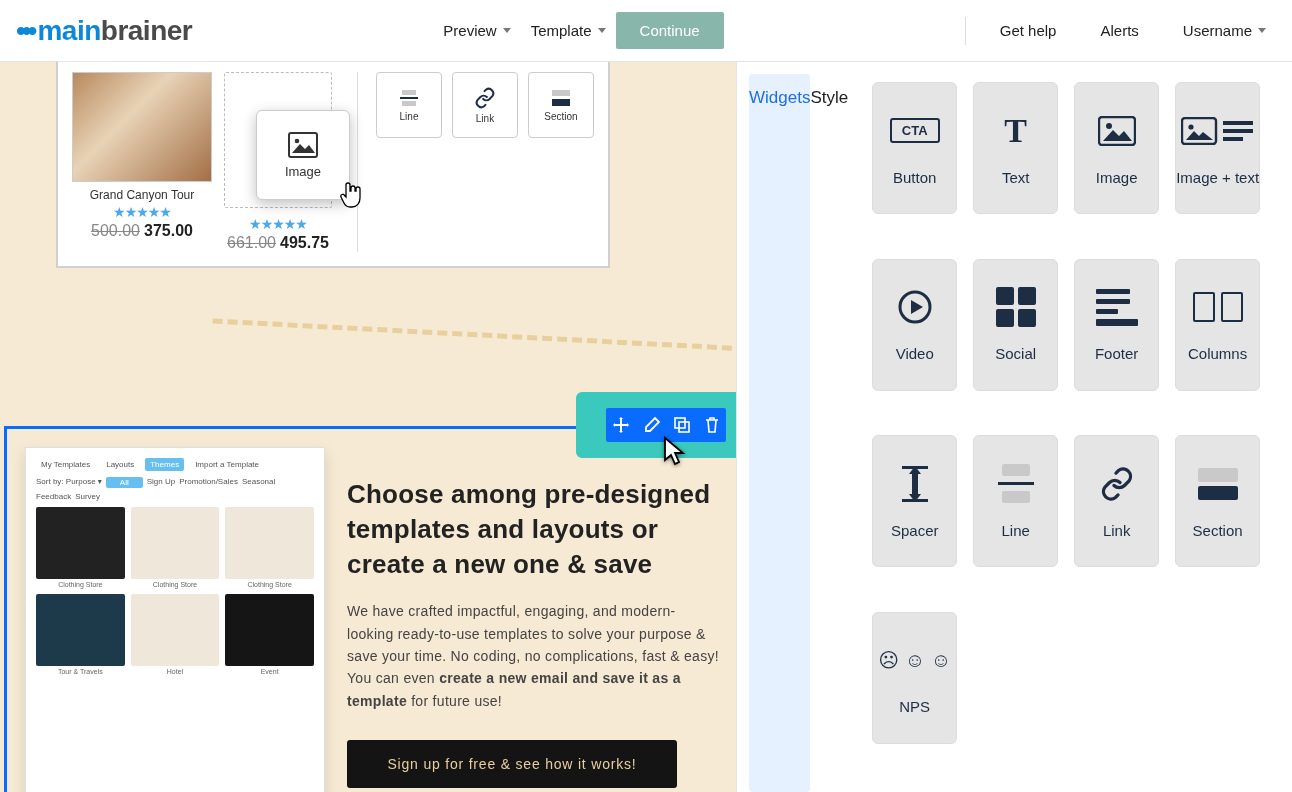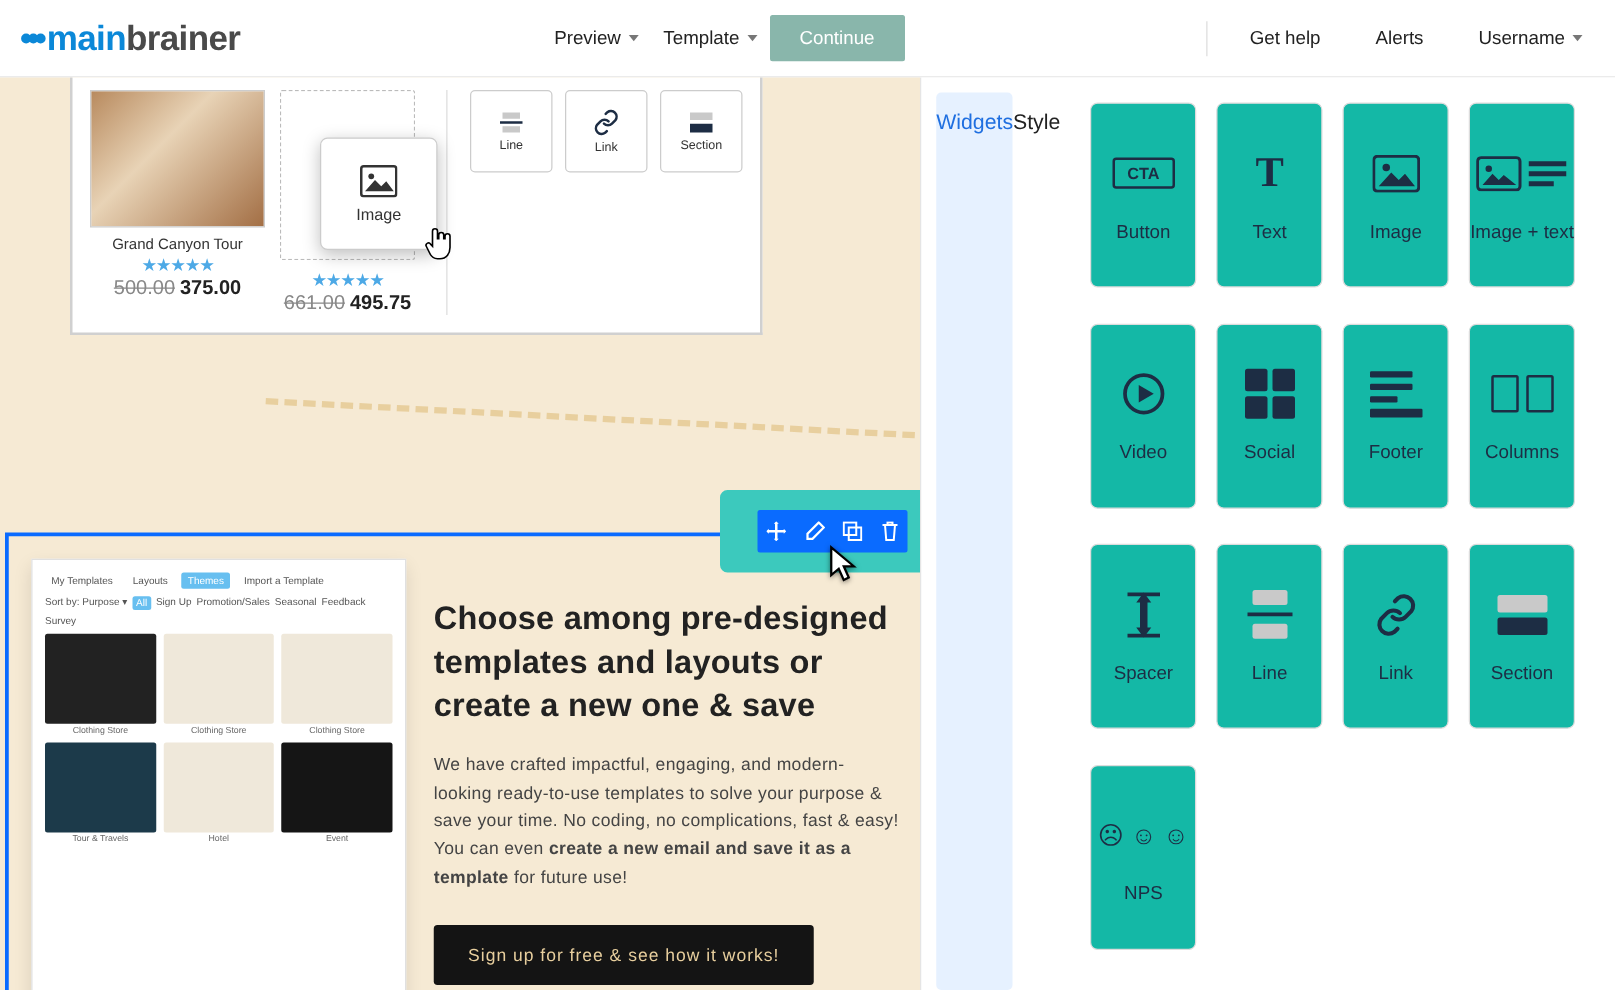--- a/index.html
+++ b/index.html
@@ -105,28 +105,28 @@
   }
   .widgets-grid {
     padding: 20px 12px;
     display: grid;
     grid-template-columns: repeat(4, 1fr);
     gap: 16px;
   }
   .widget-card {
     border: 1px solid #dcdcdc;
     border-radius: 6px;
-    height: 148px;
+    height: 132px;
     display: flex;
     flex-direction: column;
     align-items: center;
     justify-content: center;
     gap: 18px;
     cursor: grab;
-    background: #14b8a6;
+    background: #e5e5e5;
   }
   .widget-card .wicon {
     height: 40px;
     display: flex;
     align-items: center;
     justify-content: center;
     color: #1d2d44;
     font-size: 30px;
   }
   .widget-card .wlabel {
@@ -255,21 +255,21 @@
   .sel-text h2{
     font-size:26px;font-weight:600;color:#222;line-height:1.35;letter-spacing:.2px;margin-bottom:18px;
   }
   .sel-text p{
     font-size:14px;color:#444;line-height:1.6;letter-spacing:.3px;
   }
   .cta-black{
     margin-top:28px;
     background:#141414;color:#e8cf9e;
     padding:16px 26px;font-size:14px;letter-spacing:.8px;
-    text-align:center;border-radius:3px;width:304px;
+    text-align:center;border-radius:3px;width:330px;
   }
 
   
   .tool-highlight{
     position:absolute;
     left:576px; top:330px;
     width:180px;height:66px;
     background:#3cc9bd;
     border:6px solid #3cc9bd;
     border-radius:6px;
@@ -387,21 +387,21 @@
     <div class="sel-section">
       <div class="template-thumb">
         <div class="tt-tabs">
           <span>My Templates</span>
           <span>Layouts</span>
           <span class="on">Themes</span>
           <span>Import a Template</span>
         </div>
         <div style="display:flex;gap:4px;margin-bottom:6px;flex-wrap:wrap;">
           <span>Sort by: Purpose ▾</span>
-          <span style="background:#67bff0;color:#fff;padding:1px 3px;border-radius:2px;">All</span>
+          <span style="background:#67bff0;color:#fff;padding:1px 14px;border-radius:2px;">All</span>
           <span>Sign Up</span>
           <span>Promotion/Sales</span>
           <span>Seasonal</span>
           <span>Feedback</span>
           <span>Survey</span>
         </div>
         <div class="tt-grid">
           <div>
               <div class="tt-c"></div>
               <span class="tt-lab">Clothing Store</span>

